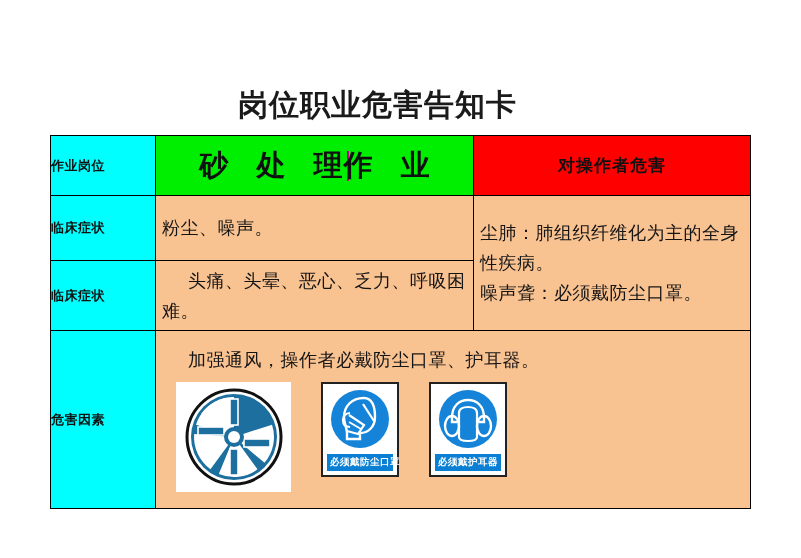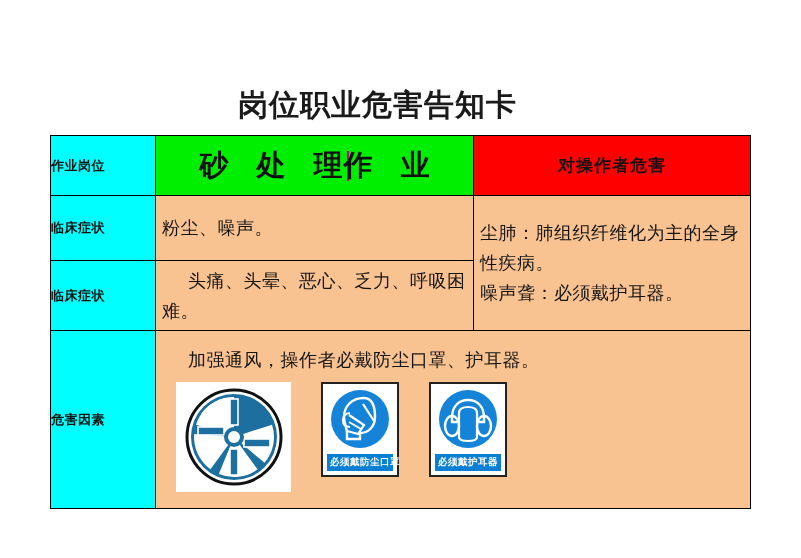--- a/index.html
+++ b/index.html
@@ -168,21 +168,21 @@
       <td class="label-cell">作业岗位</td>
       <td class="post-cell"><span>砂 处 理</span><span class="caret"></span><span>作 业</span></td>
       <td class="harm-head-cell">对操作者危害</td>
     </tr>
 
     <tr>
       <td class="label-cell" style="height:65px">临床症状</td>
       <td class="body-cell mid">粉尘、噪声。</td>
       <td class="body-cell" rowspan="2">
         <div>尘肺：肺组织纤维化为主的全身性疾病。</div>
-        <div>噪声聋：必须戴护耳器。</div>
+        <div>噪声聋：必须戴防尘口罩。</div>
       </td>
     </tr>
 
     <tr>
       <td class="label-cell" style="height:70px">临床症状</td>
       <td class="body-cell mid">
           <span class="indent">头痛、头晕、恶心、乏力、呼吸困难。</span>
         </td>
     </tr>
 

